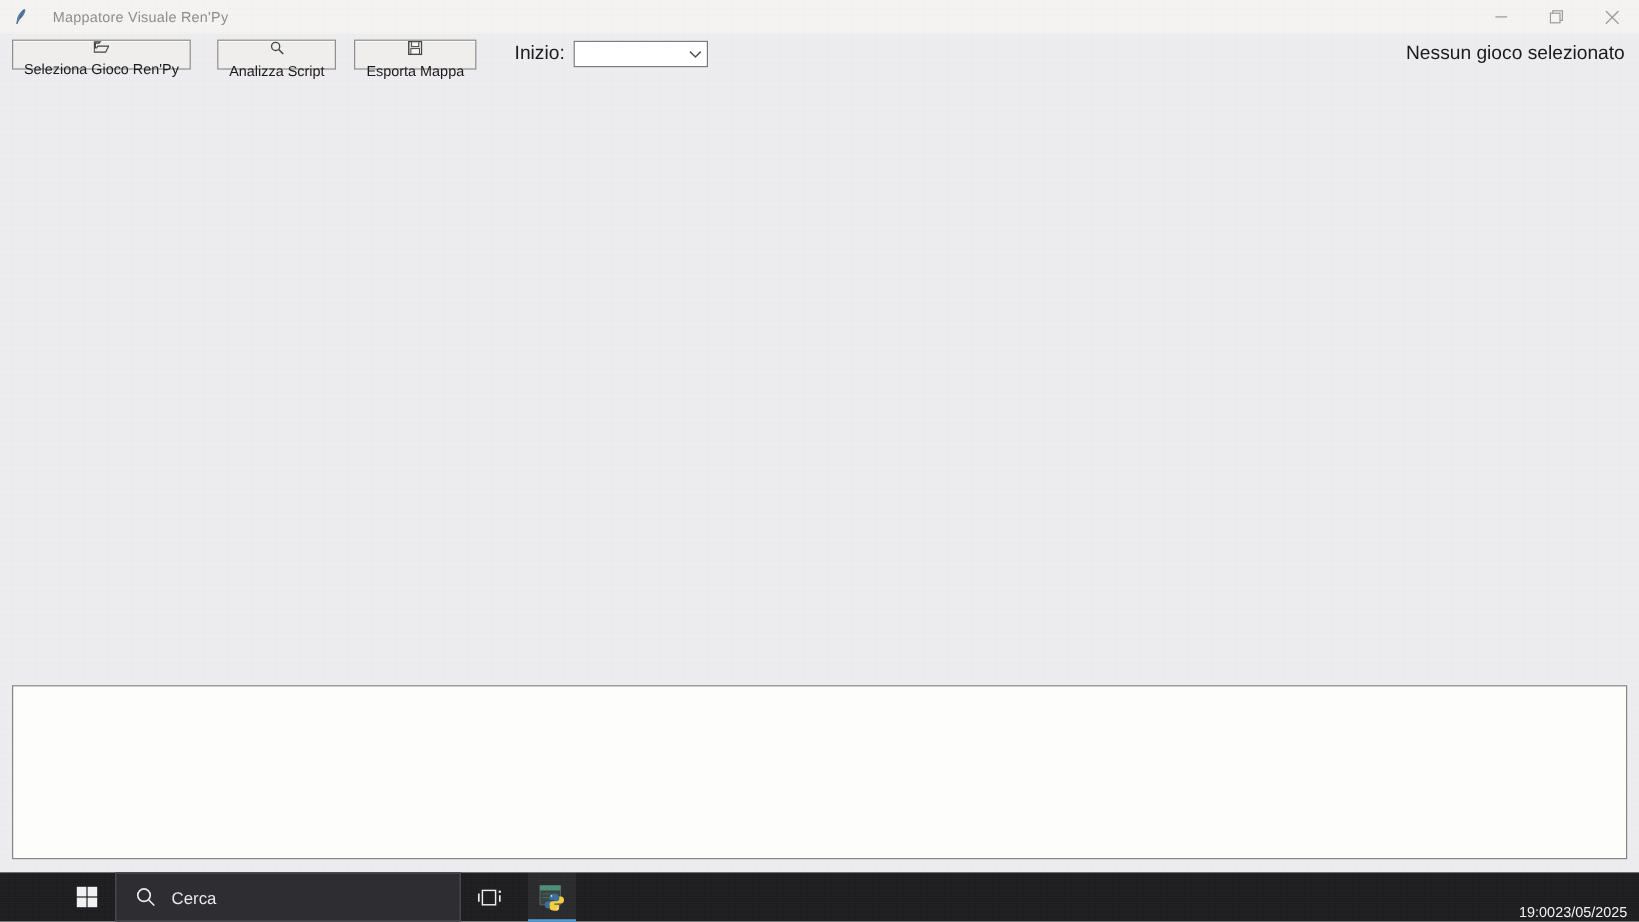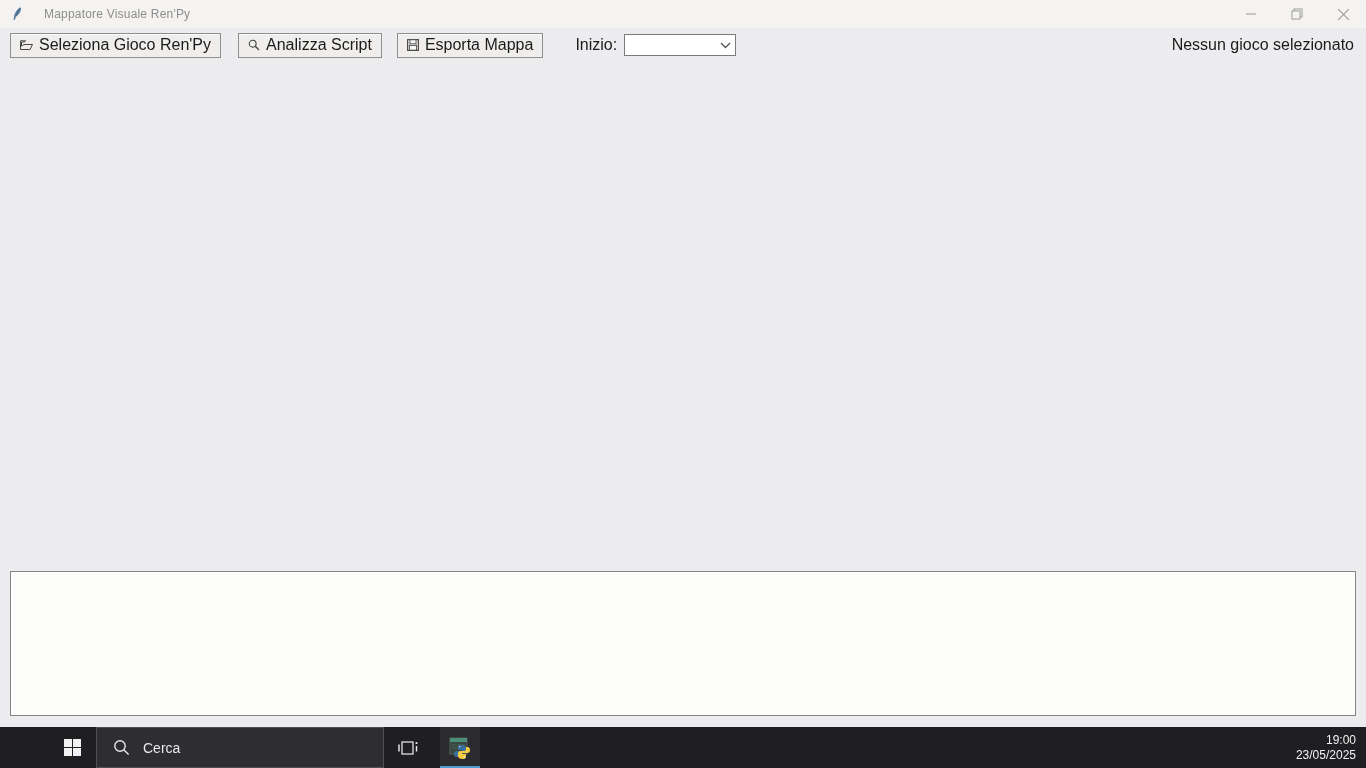--- a/index.html
+++ b/index.html
@@ -14,25 +14,25 @@
   .app-icon { width:16px; height:16px; margin-left:9px; flex:0 0 auto; }
   .title-text { margin-left:8px; font-size:12px; color:#8d8d8d; letter-spacing:.2px; }
   .win-controls { position:absolute; right:0; top:0; height:28px; display:flex; }
   .win-btn { width:46px; height:28px; display:flex; align-items:center; justify-content:center; }
   .win-btn svg { display:block; }
 
   
   .toolbar { position:absolute; left:0; top:28px; width:1366px; height:34px;
              display:flex; align-items:center; }
   .tbtn { height:25px; display:inline-flex; align-items:center; gap:6px; padding:0 9px;
-          font-size:16px; color:#1b1b1b; background:#efeeec; border:1px solid #8e8e8e;
-          box-shadow: inset 0 1px 0 #fbfbfa; cursor:default; white-space:nowrap; }
+          font-size:12px; color:#1b1b1b; background:#efeeec; border:1px solid #8e8e8e;
+          box-shadow: inset 0 1px 0 #fbfbfa; cursor:default; white-space:nowrap;flex-direction:column; }
   .tbtn svg { flex:0 0 auto; }
   .btn1 { margin-left:10px; }
-  .btn2 { margin-left:17px; }
+  .btn2 { margin-left:22px; }
   .btn3 { margin-left:15px; }
   .start-label { margin-left:32px; font-size:16px; color:#1b1b1b; }
   .combobox { margin-left:7px; width:112px; height:22px; background:#ffffff; border:1px solid #7a7a7a;
               display:flex; align-items:center; justify-content:space-between; padding:0 4px; }
   .combobox .value { font-size:12px; color:#1b1b1b; }
   .status-text { margin-left:auto; margin-right:12px; font-size:16px; color:#1b1b1b; }
 
   
   .map-canvas { position:absolute; left:0; top:62px; width:1366px; height:509px; }
   .log-panel { position:absolute; left:10px; top:571px; width:1346px; height:145px;
@@ -46,21 +46,21 @@
   .start-btn { width:48px; display:flex; align-items:center; justify-content:center; }
   .win-logo { width:17px; height:17px; display:grid; grid-template-columns:8px 8px; grid-template-rows:8px 8px; gap:1px; }
   .win-logo span { background:#f2f2f2; }
   .search-box { width:288px; background:#2e2d32; border:1px solid #514f56; display:flex; align-items:center; }
   .search-box .mag { margin-left:16px; }
   .search-box .ph { margin-left:13px; font-size:14px; color:#e9e9e9; }
   .taskview-btn { width:48px; display:flex; align-items:center; justify-content:center; }
   .pyapp-btn { width:40px; margin-left:8px; position:relative; display:flex; align-items:center; justify-content:center;
                background:rgba(255,255,255,0.06); }
   .pyapp-btn .active-line { position:absolute; left:0; right:0; bottom:0; height:2px; background:#4f9bd5; }
-  .tray-clock { margin-left:auto; margin-right:10px; display:flex; flex-direction:column;
+  .tray-clock { margin-left:auto; margin-right:10px; display:flex; flex-direction:row;
                 align-items:flex-end; justify-content:center; color:#f2f2f2; font-size:12px; line-height:15px; }
 </style>
 </head>
 <body>
 
 <div class="app">
 
   <div class="titlebar">
     <svg class="app-icon" viewBox="0 0 16 16">
       <path d="M11.5 1.2 C9 2.5 6.5 5.5 5.3 9 L4.6 13.8 L5.4 13.9 L6.4 10.5 C8.8 9.8 10.8 7.2 11.8 4.2 C12.2 3 12.3 1.8 11.5 1.2 Z" fill="#5b7fa6"></path>

